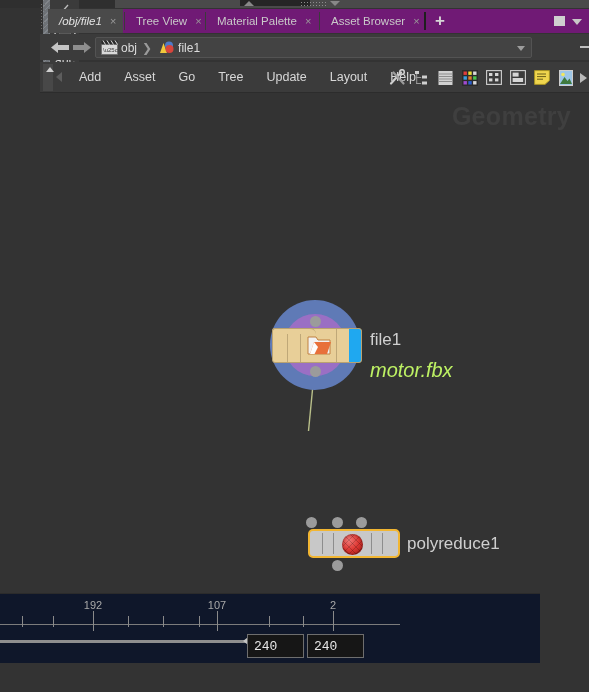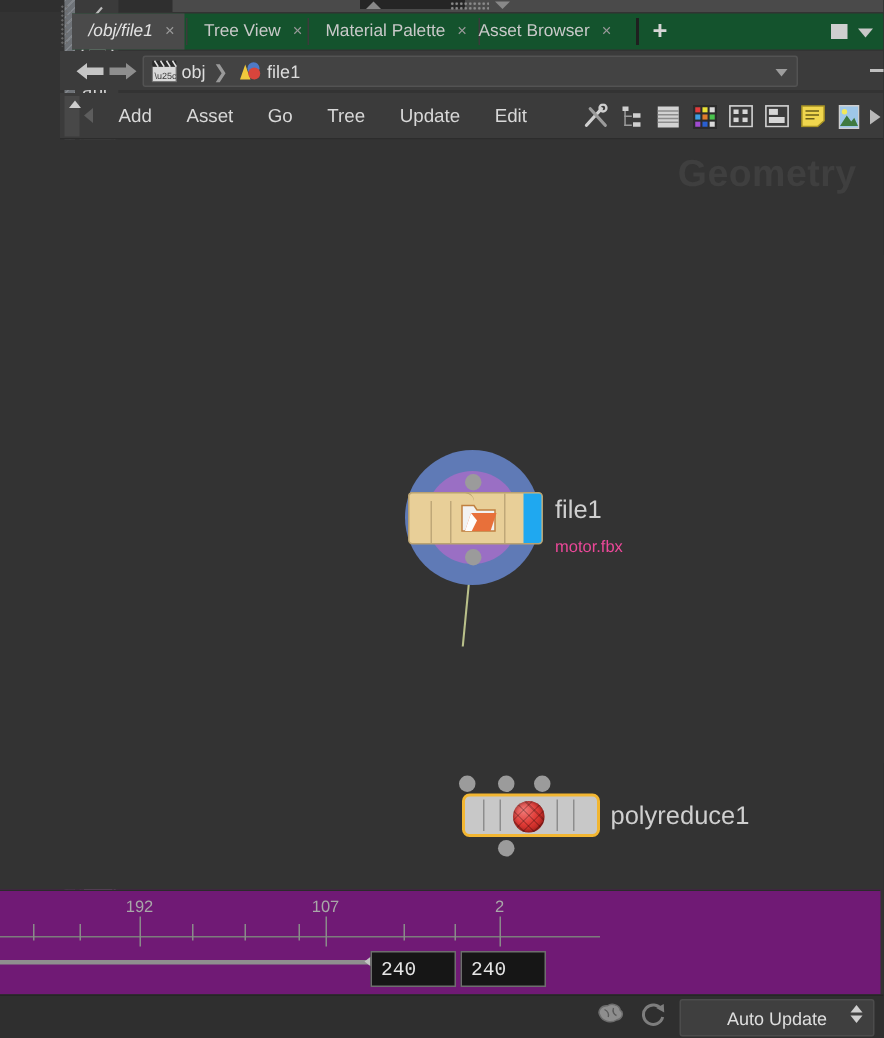--- a/index.html
+++ b/index.html
@@ -61,21 +61,21 @@
     background-image: radial-gradient(#8d8d8d 38%, transparent 42%);
     background-size:3px 3px; }
   .strip-tri { position:absolute; width:0; height:0; border-left:5px solid transparent;
     border-right:5px solid transparent; }
   .strip-tri.up { top:1px; border-bottom:5px solid #888; }
   .strip-tri.down { top:1px; border-top:5px solid #888; }
 
   
   .tabbar {
     position:absolute; left:48px; top:9px; width:541px; height:24px;
-    background:#14532d;
+    background:#701a75;
   }
   .tab {
     position:absolute; top:0; height:24px;
     display:flex; align-items:center; gap:8px;
     padding:0 9px 0 11px;
     font-size:11.5px; color:#c9c9c9; white-space:nowrap;
   }
   .tab.active { background:#4a4a4a; font-style:italic; color:#e3e3e3; }
   .tab .x { font-size:11px; color:#9a9a9a; }
   .tab-plus {
@@ -145,21 +145,21 @@
     position:absolute; left:2px; top:28px; width:44px; height:6px; background:#e8cf98;
     border-top:1px solid #b9a271; border-left:1px solid #b9a271;
     border-radius:3px 6px 0 0;
   }
   .file-stripe { position:absolute; top:0; width:1px; height:100%; background:#bfa878; }
   .file-blue { position:absolute; right:0; top:0; width:12px; height:100%; background:#1fa8f0; border-radius:0 2px 2px 0;}
   .file-glyph { position:absolute; left:33px; top:4px; width:26px; height:25px; }
   .port { position:absolute; width:11px; height:11px; border-radius:50%; background:#9b9b9b; }
 
   .node-label { position:absolute; font-size:17px; color:#cfcfcf; }
-  .node-sublabel { position:absolute; font-size:11px; color:#ec4899; }
+  .node-sublabel { position:absolute; font-size:20px; color:#bef264;font-style:italic; }
 
   
   .node-poly { position:absolute; left:268px; top:436px; }
   .poly-body {
     position:absolute; left:0; top:0; width:92px; height:29px;
     background:#c8c8c8; border:2px solid #f2b632; border-radius:5px;
   }
   .poly-stripe { position:absolute; top:2px; width:1px; height:21px; background:#8d8d8d; }
   .poly-ball {
     position:absolute; left:32px; top:3px; width:21px; height:21px; border-radius:50%;
@@ -168,21 +168,21 @@
   }
   .poly-ball-mesh{
     position:absolute; inset:0; border-radius:50%;
     background:
       repeating-linear-gradient(45deg, rgba(0,0,0,.20) 0 1px, transparent 1px 5px),
       repeating-linear-gradient(-45deg, rgba(0,0,0,.18) 0 1px, transparent 1px 5px);
   }
   .wire { position:absolute; stroke:#b9c08a; stroke-width:1.4; fill:none; }
 
   
-  .timeline { position:absolute; left:0; top:593px; width:587px; height:70px; background:#701a75; border-top:1px solid #2b2b2b;}
+  .timeline { position:absolute; left:0; top:593px; width:540px; height:70px; background:#0f172a; border-top:1px solid #2b2b2b;}
   .ruler { position:absolute; left:0; top:7px; width:400px; height:32px; }
   .tick { position:absolute; width:1px; background:#8a8a8a; }
   .tick.major { top:10px; height:20px; }
   .tick.minor { top:15px; height:11px; }
   .ruler-line { position:absolute; left:0; top:23px; width:400px; height:1px; background:#7c7c7c; }
   .tick-label { position:absolute; top:-2px; font-size:11px; color:#a8a8a8; transform:translateX(-50%); }
 
   .playbar { position:absolute; left:0; top:46px; width:250px; height:3px; background:#8f8f8f; }
   .play-marker { position:absolute; left:243px; top:40px; width:0;height:0;
     border-top:7px solid transparent;border-bottom:7px solid transparent;border-right:9px solid #c3c3c3; }
@@ -297,21 +297,21 @@
     <div class="tab" style="left:77px;width:79px">
       <span>Tree View</span>
       <span class="x">×</span>
     </div>
     <div class="tab-sep" style="left:157px"></div>
     <div class="tab" style="left:158px;width:112px">
       <span>Material Palette</span>
       <span class="x">×</span>
     </div>
     <div class="tab-sep" style="left:271px"></div>
-    <div class="tab" style="left:260px;width:103px">
+    <div class="tab" style="left:272px;width:103px">
       <span>Asset Browser</span>
       <span class="x">×</span>
     </div>
     <div class="tab-sep" style="left:376px;background:#1f1f1f;width:2px"></div>
     <div class="tab-plus" style="left:380px">+</div>
     <div class="tab-right-sq"></div>
     <div class="tab-right-caret"></div>
   </div>
 
   <div class="pathbar">
@@ -357,21 +357,22 @@
   <div class="menubar">
     <div class="menubar-lgrip"></div>
     <div class="menu-left-arrow"></div>
 
     <div class="menus">
       <div class="menu-item">Add</div>
       <div class="menu-item">Asset</div>
       <div class="menu-item">Go</div>
       <div class="menu-item">Tree</div>
       <div class="menu-item">Update</div>
-      <div class="menu-item">Edit</div>
+      <div class="menu-item">Layout</div>
+      <div class="menu-item">Help</div>
     </div>
 
     <div class="mb-icons">
       <div class="mb-icon">
         <svg width="17" height="17" viewBox="0 0 17 17">
           <path d="M2 14.5 L12 3.5" stroke="#cfcfcf" stroke-width="2.2" stroke-linecap="round"></path>
           <path d="M14.5 14.5 L4.5 3.5" stroke="#9b9b9b" stroke-width="2.2" stroke-linecap="round"></path>
           <circle cx="13" cy="3" r="2.3" fill="none" stroke="#cfcfcf" stroke-width="1.6"></circle>
         </svg>
       </div>
@@ -514,37 +515,14 @@
     </div>
 
     <div class="playbar"></div>
     <div class="play-marker"></div>
 
     <div class="frame-field" style="left:247px; width:57px">240</div>
     <div class="frame-field" style="left:307px; width:57px">240</div>
 
   </div>
 
-  <div class="statusbar">
-    <div class="sb-right">
-      <div>
-        <svg width="21" height="18" viewBox="0 0 21 18">
-          <path d="M3 10 C1 7 4 3 8 3.5 C11 1.5 16 3 16.5 6.5 C19 8 18 12.5 14 13 C11 15 5 14.5 3 10 Z" fill="#8e8e8e" stroke="#6d6d6d"></path>
-          <path d="M6 6 C8 7 9 9 8.5 11 M12 5 C11 7.5 12.5 9.5 14 10" stroke="#5a5a5a" stroke-width=".9" fill="none"></path>
-        </svg>
-      </div>
-      <div>
-        <svg width="19" height="18" viewBox="0 0 19 18">
-          <path d="M15 6 A6.5 6.5 0 1 0 15.8 11" fill="none" stroke="#7e7e7e" stroke-width="2"></path>
-          <path d="M11.5 5 L16.5 2.3 L16.8 8 Z" fill="#7e7e7e"></path>
-        </svg>
-      </div>
-      <div class="sb-field">
-        <span>Auto Update</span>
-        <span class="spin">
-          <i class="up"></i>
-            <i class="dn"></i>
-        </span>
-      </div>
-    </div>
-  </div>
 
 </div>
 
 </body></html>

